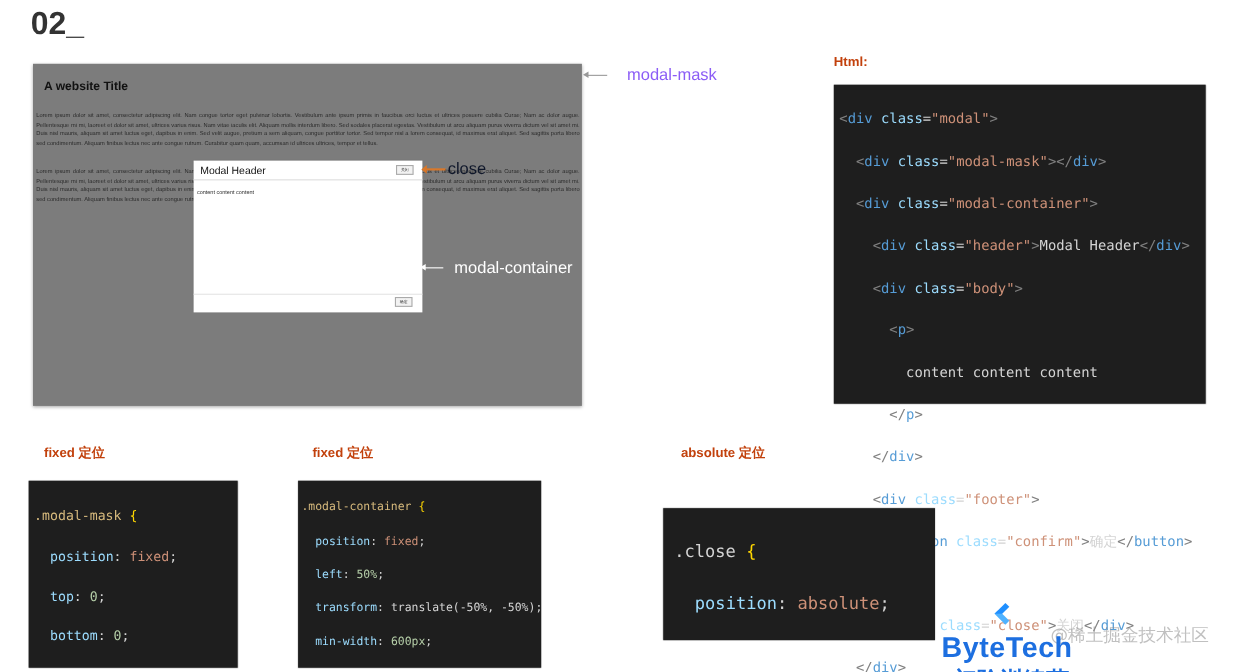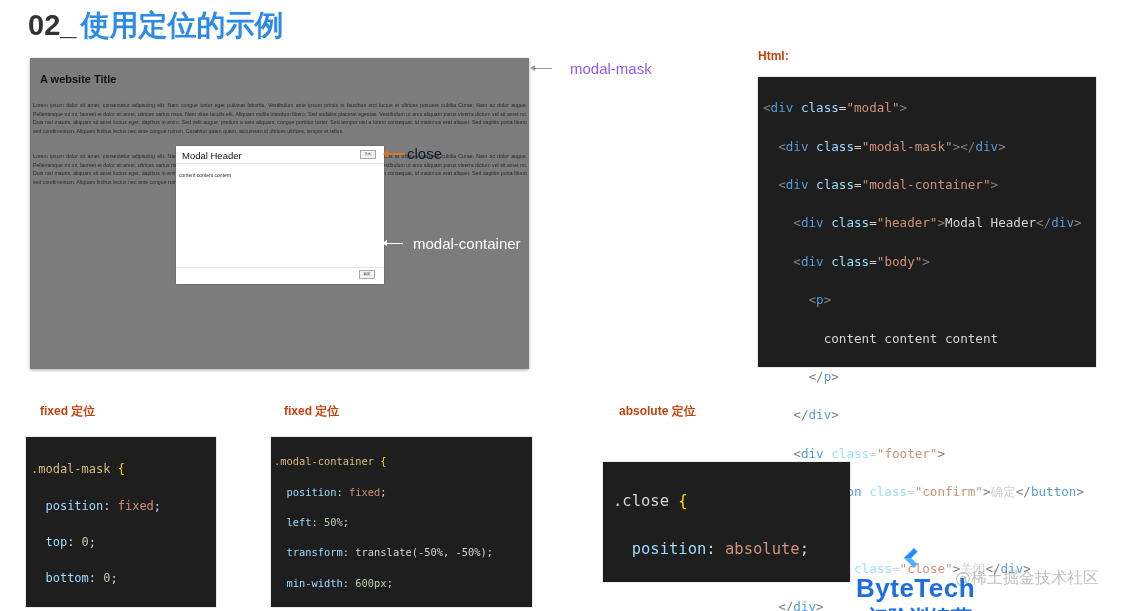--- a/index.html
+++ b/index.html
@@ -57,37 +57,36 @@
     .txt { color: #d4d4d4; }
     .sel { color: #d7ba7d; }
     .brace { color: #ffd700; }
     .prop { color: #9cdcfe; }
     .val { color: #ce9178; }
     .num { color: #b5cea8; }
     .punc { color: #d4d4d4; }
 
     .html-code { left: 758px; top: 77px; width: 338px; height: 290px; font-size: 12.6px; line-height: 19.2px; padding: 2px 0 0 5px; box-sizing: border-box; }
     .mask-code { left: 26px; top: 437px; width: 190px; height: 170px; font-size: 12px; line-height: 18.2px; padding: 5px 0 0 5px; box-sizing: border-box; }
-    .container-code { left: 271px; top: 437px; width: 261px; height: 170px; font-size: 10.4px; line-height: 15.2px; padding: 2px 0 0 3px; box-sizing: border-box; }
+    .container-code { left: 271px; top: 437px; width: 221px; height: 170px; font-size: 10.4px; line-height: 15.2px; padding: 2px 0 0 3px; box-sizing: border-box; }
     .close-code { left: 603px; top: 462px; width: 247px; height: 120px; font-size: 15.5px; line-height: 24px; padding: 3px 0 0 10px; box-sizing: border-box; }
 
     
     .logo { left: 856px; top: 549px; display: flex; align-items: center; white-space: nowrap; flex-direction: column; }
     .logo .chev { width: 16px; height: 24px; position: relative; margin-right: 6px; }
     .logo .chev::before { content: ""; position: absolute; left: 2px; top: 2px; width: 14px; height: 14px; border-left: 5px solid #1f8fff; border-bottom: 5px solid #4fb2ff; transform: rotate(45deg); transform-origin: center; box-sizing: border-box; }
     .logo .brand { color: #1d6fe0; font-size: 26px; font-weight: bold; letter-spacing: 0.5px; }
     .logo .brand-zh { color: #1d6fe0; font-size: 21px; font-weight: bold; margin-left: 8px; font-family: "DejaVu Sans", sans-serif; }
     .watermark { left: 955px; top: 568px; color: rgba(140,140,140,0.55); font-size: 16px; white-space: nowrap; font-family: "DejaVu Sans", sans-serif; }
   </style>
 </head>
 <body>
 
 <div class="abs slide-title">
   <span class="num">02_</span>
-  <span class="zh">使用定位的示例</span>
 </div>
 
 <div class="abs demo">
   <div class="site-title">A website Title</div>
   <div class="lorem p1">Lorem ipsum dolor sit amet, consectetur adipiscing elit. Nam congue tortor eget pulvinar lobortis. Vestibulum ante ipsum primis in faucibus orci luctus et ultrices posuere cubilia Curae; Nam ac dolor augue. Pellentesque mi mi, laoreet et dolor sit amet, ultrices varius risus. Nam vitae iaculis elit. Aliquam mollis interdum libero. Sed sodales placerat egestas. Vestibulum ut arcu aliquam purus viverra dictum vel sit amet mi. Duis nisl mauris, aliquam sit amet luctus eget, dapibus in enim. Sed velit augue, pretium a sem aliquam, congue porttitor tortor. Sed tempor nisl a lorem consequat, id maximus erat aliquet. Sed sagittis porta libero sed condimentum. Aliquam finibus lectus nec ante congue rutrum. Curabitur quam quam, accumsan id ultrices ultrices, tempor et tellus.</div>
   <div class="lorem p2">Lorem ipsum dolor sit amet, consectetur adipiscing elit. Nam congue tortor eget pulvinar lobortis. Vestibulum ante ipsum primis in faucibus orci luctus et ultrices posuere cubilia Curae; Nam ac dolor augue. Pellentesque mi mi, laoreet et dolor sit amet, ultrices varius risus. Nam vitae iaculis elit. Aliquam mollis interdum libero. Sed sodales placerat egestas. Vestibulum ut arcu aliquam purus viverra dictum vel sit amet mi. Duis nisl mauris, aliquam sit amet luctus eget, dapibus in enim. Sed velit augue, pretium a sem aliquam, congue porttitor tortor. Sed tempor nisl a lorem consequat, id maximus erat aliquet. Sed sagittis porta libero sed condimentum. Aliquam finibus lectus nec ante congue rutrum. Curabitur quam quam, accumsan id ultrices ultrices, tempor et tellus.</div>
 </div>
 
 <div class="abs modal">
   <div class="m-header">Modal Header</div>

